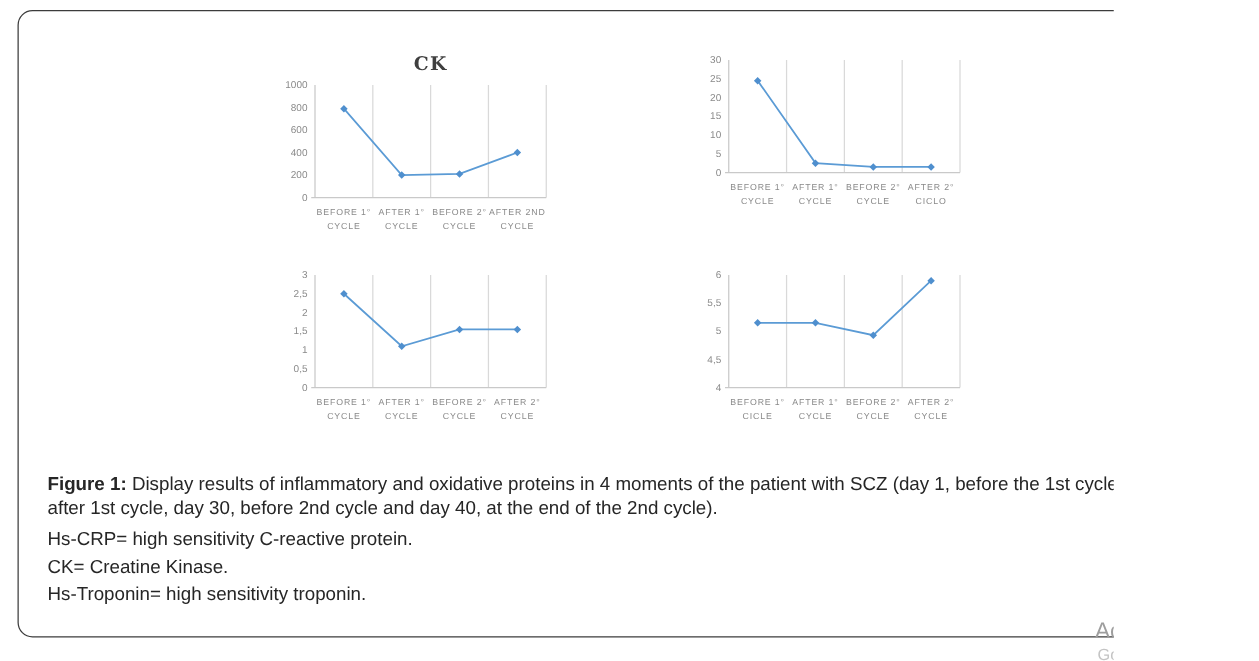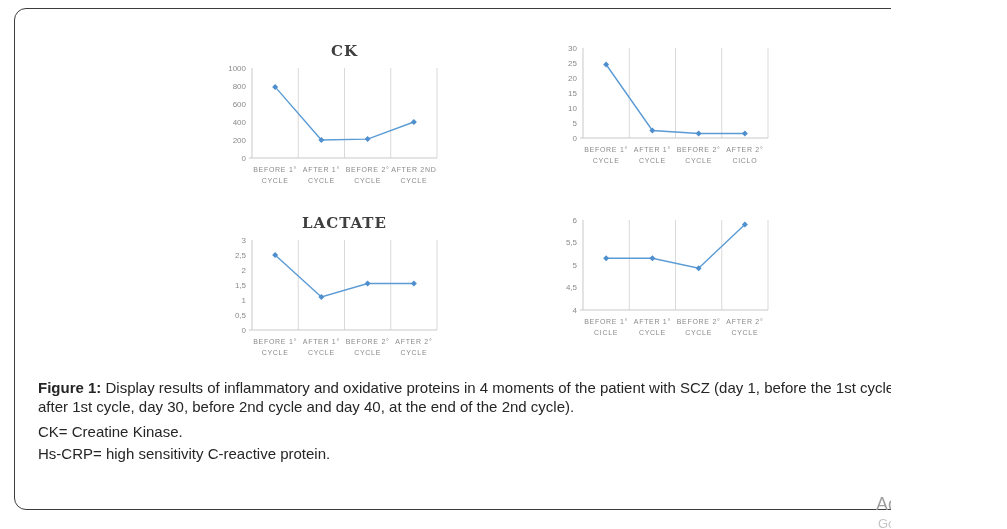--- a/index.html
+++ b/index.html
@@ -130,21 +130,20 @@
         <text x="201.875" y="121" text-anchor="middle" font-size="7" fill="#8a8a8a" style="letter-spacing:0.7px">CICLO</text>
         <polyline points="63.125,22.5 109.375,88.5 155.625,91.5 201.875,91.5" fill="none" stroke="#5b9bd5" stroke-width="1.4"></polyline>
         <path d="M 63.125 19.5 L 66.125 22.5 L 63.125 25.5 L 60.125 22.5 Z" fill="#4f8fce"></path>
         <path d="M 109.375 85.5 L 112.375 88.5 L 109.375 91.5 L 106.375 88.5 Z" fill="#4f8fce"></path>
         <path d="M 155.625 88.5 L 158.625 91.5 L 155.625 94.5 L 152.625 91.5 Z" fill="#4f8fce"></path>
         <path d="M 201.875 88.5 L 204.875 91.5 L 201.875 94.5 L 198.875 91.5 Z" fill="#4f8fce"></path>
       </svg>
   </div>
 
   <div class="chart" id="chart2">
-    <div class="chart-title">LACTATE</div>
     <svg width="235" height="132">
         <line x1="86.25" y1="6" x2="86.25" y2="96" stroke="#d9d9d9" stroke-width="1"></line>
         <line x1="132.5" y1="6" x2="132.5" y2="96" stroke="#d9d9d9" stroke-width="1"></line>
         <line x1="178.75" y1="6" x2="178.75" y2="96" stroke="#d9d9d9" stroke-width="1"></line>
         <line x1="225" y1="6" x2="225" y2="96" stroke="#d9d9d9" stroke-width="1"></line>
         <line x1="40" y1="6" x2="40" y2="96" stroke="#c9c9c9" stroke-width="1"></line>
         <line x1="37" y1="96" x2="225" y2="96" stroke="#c9c9c9" stroke-width="1"></line>
         <text x="34" y="98.5" text-anchor="end" font-size="8" fill="#8a8a8a">0</text>
         <text x="34" y="83.5" text-anchor="end" font-size="8" fill="#8a8a8a">0,5</text>
         <text x="34" y="68.5" text-anchor="end" font-size="8" fill="#8a8a8a">1</text>
@@ -192,19 +191,20 @@
         <polyline points="63.125,44.249999999999986 109.375,44.249999999999986 155.625,54.15000000000001 201.875,10.499999999999986" fill="none" stroke="#5b9bd5" stroke-width="1.4"></polyline>
         <path d="M 63.125 41.249999999999986 L 66.125 44.249999999999986 L 63.125 47.249999999999986 L 60.125 44.249999999999986 Z" fill="#4f8fce"></path>
         <path d="M 109.375 41.249999999999986 L 112.375 44.249999999999986 L 109.375 47.249999999999986 L 106.375 44.249999999999986 Z" fill="#4f8fce"></path>
         <path d="M 155.625 51.15000000000001 L 158.625 54.15000000000001 L 155.625 57.15000000000001 L 152.625 54.15000000000001 Z" fill="#4f8fce"></path>
         <path d="M 201.875 7.499999999999986 L 204.875 10.499999999999986 L 201.875 13.499999999999986 L 198.875 10.499999999999986 Z" fill="#4f8fce"></path>
       </svg>
   </div>
 
   <div class="caption">
     <p class="cap-main"><b>Figure 1:</b> <span>Display results of inflammatory and oxidative proteins in 4 moments of the patient with SCZ (day 1, before the 1st cycle, day 10, after 1st cycle, day 30, before 2nd cycle and day 40, at the end of the 2nd cycle).</span></p>
+    <div class="cap-line">Hs-CRP= high sensitivity C-reactive protein.</div>
     <div class="cap-line">CK= Creatine Kinase.</div>
-    <div class="cap-line">Hs-CRP= high sensitivity C-reactive protein.</div>
+    <div class="cap-line">Hs-Troponin= high sensitivity troponin.</div>
   </div>
 
   <div class="watermark1">Activate Windows</div>
   <div class="watermark2">Go to Settings to activate</div>
 </div>
 
 </body></html>

